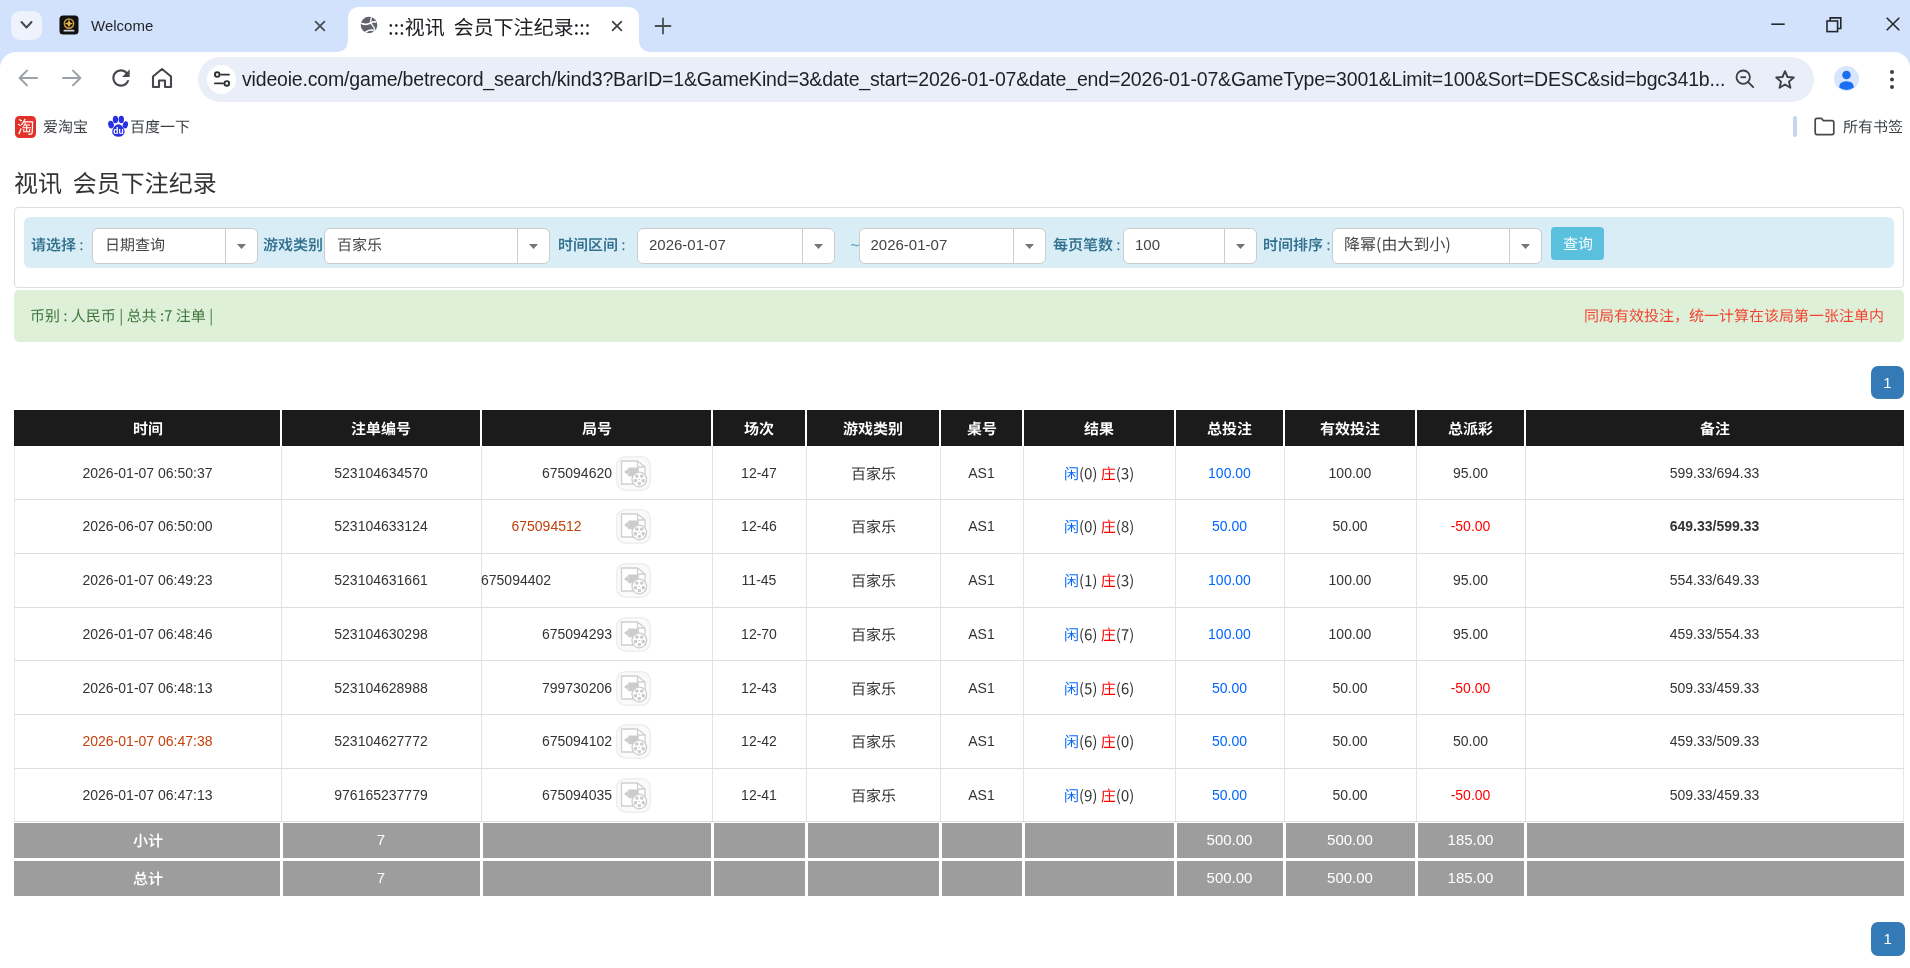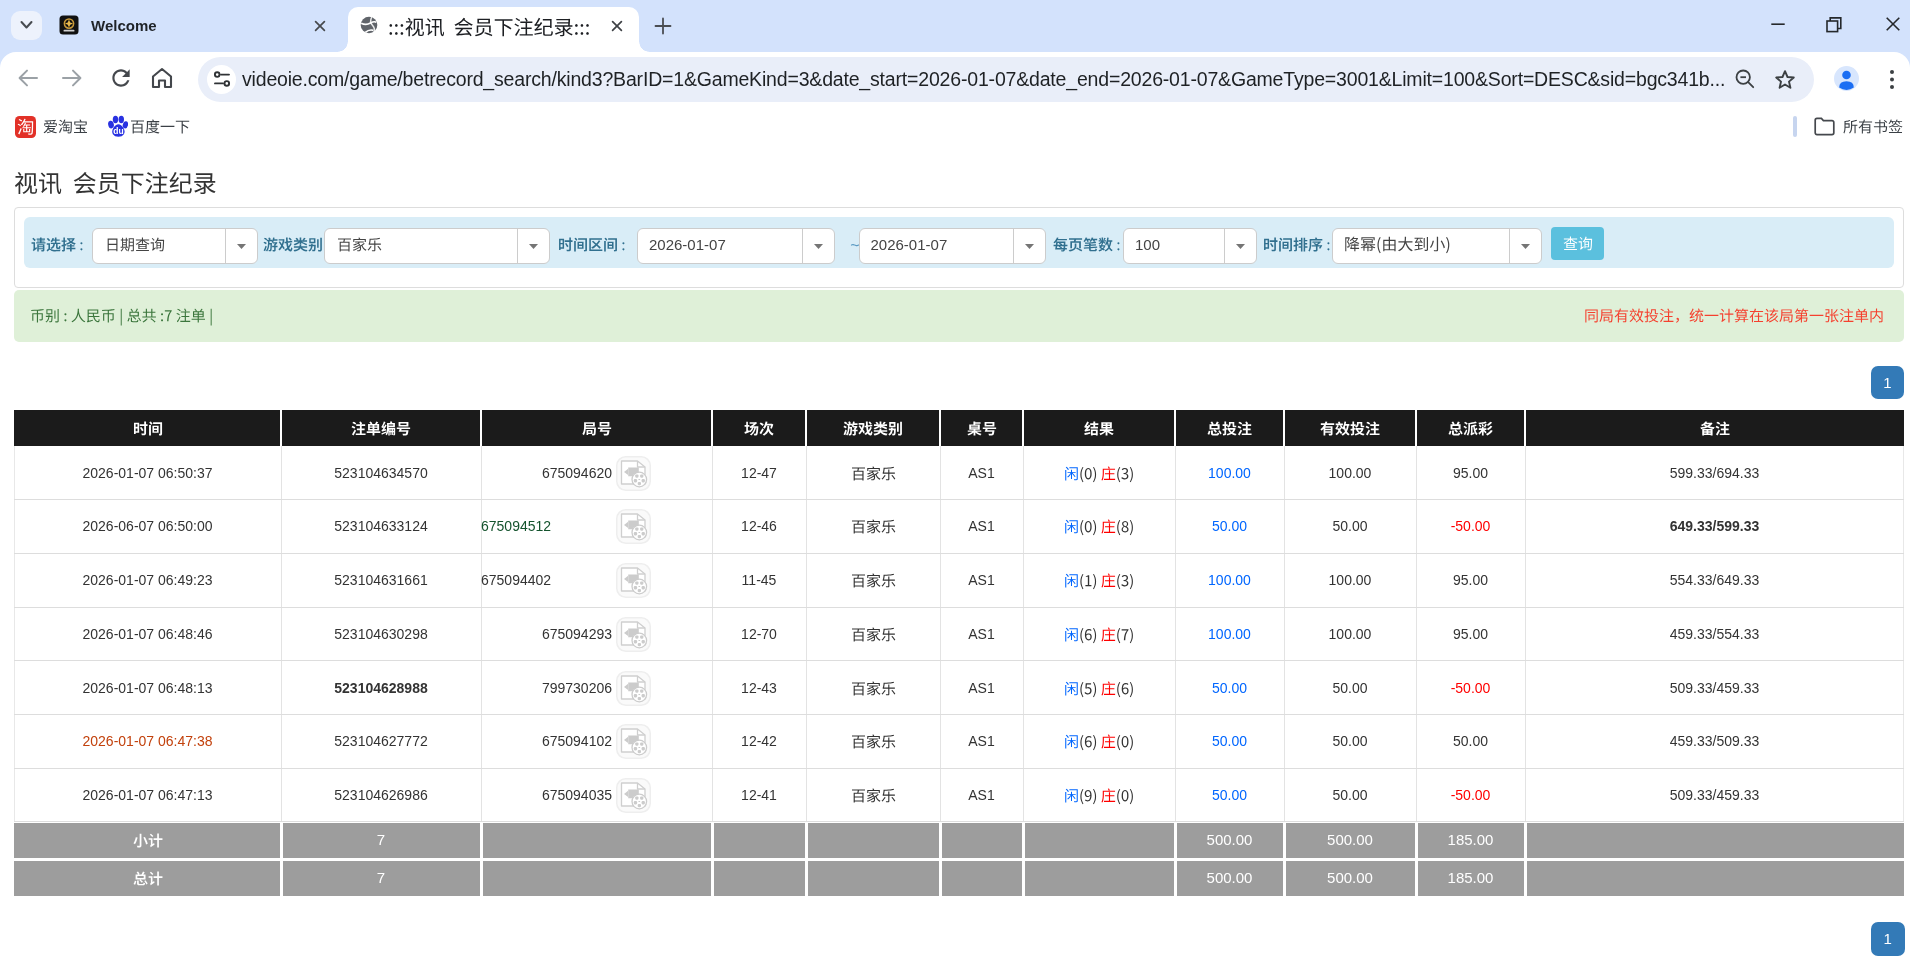--- a/index.html
+++ b/index.html
@@ -9,21 +9,21 @@
 <div class="a" style="left:11px;top:11px;width:31px;height:29px;border-radius:9px;background:#edf2fc"></div>
 <svg class="a" style="left:20px;top:20px" width="13" height="10" viewBox="0 0 13 10">
     <path d="M1.5 2 L6.5 7.5 L11.5 2" stroke="#474b50" stroke-width="2" fill="none" stroke-linecap="round" stroke-linejoin="round"></path>
   </svg>
 <svg class="a" style="left:59px;top:15px" width="20" height="20" viewBox="0 0 20 20">
 <rect x="0.5" y="0.5" width="19" height="19" rx="3.5" fill="#111"></rect>
 <circle cx="10" cy="8.6" r="4.6" fill="none" stroke="#c99a3a" stroke-width="1.6"></circle>
 <path d="M10 4.6 L11.2 7.4 L14 8.6 L11.2 9.8 L10 12.6 L8.8 9.8 L6 8.6 L8.8 7.4 Z" fill="#e8b84b"></path>
 <rect x="4.5" y="14.8" width="11" height="1.8" rx="0.9" fill="#cfcfcf"></rect>
 </svg>
-<div style="position:absolute;left:91px;top:17.5px;width:80px;height:16px;line-height:16px;font-size:15px;color:#1f2328;text-align:left;font-weight:700;white-space:nowrap">Welcome</div>
+<div style="position:absolute;left:91px;top:17.5px;width:80px;height:16px;line-height:16px;font-size:15px;color:#1f2328;text-align:left;font-weight:400;white-space:nowrap">Welcome</div>
 <svg class="a" style="left:313px;top:18.5px" width="14" height="14" viewBox="0 0 14 14">
     <path d="M2.6 2.6 L11.4 11.4 M11.4 2.6 L2.6 11.4" stroke="#46494d" stroke-width="1.7" stroke-linecap="round"></path>
   </svg>
 <div class="a" style="left:348px;top:7px;width:290.5px;height:45px;background:#fff;border-radius:10px 10px 0 0"></div>
 <div class="a" style="left:338px;top:42px;width:10px;height:10px;background:radial-gradient(circle at 0 0, rgba(0,0,0,0) 9.4px, #fff 9.9px)"></div>
 <div class="a" style="left:638.5px;top:42px;width:10px;height:10px;background:radial-gradient(circle at 100% 0, rgba(0,0,0,0) 9.4px, #fff 9.9px)"></div>
 <svg class="a" style="left:360px;top:16px" width="18" height="18" viewBox="0 0 18 18">
 <circle cx="9" cy="9" r="8.3" fill="#60646a"></circle>
 <path d="M1.2 7.2 Q6 9.6 10.5 7.0 Q14.5 4.8 16.4 6.4" stroke="#fff" stroke-width="1.7" fill="none"></path>
 <path d="M5.4 16.3 Q8.8 13.2 13.4 14.3" stroke="#fff" stroke-width="1.7" fill="none"></path>
@@ -274,21 +274,21 @@
     <path fill="#ff0000" d="M2733 -394H3359V-322H2733ZM2665 -23H3410V49H2665ZM2996 -602H3072V19H2996ZM2617 -705H3404V-635H2617ZM2584 -705H2659V-443Q2659 -385 2655 -316Q2652 -247 2642 -176Q2632 -105 2613 -37Q2594 31 2562 89Q2556 83 2543 76Q2531 70 2518 63Q2505 57 2495 54Q2526 -1 2543 -65Q2561 -128 2570 -195Q2579 -262 2581 -325Q2584 -389 2584 -443ZM2925 -826 2999 -847Q3016 -818 3034 -783Q3052 -748 3061 -723L2984 -699Q2976 -725 2959 -761Q2942 -797 2925 -826Z"></path>
     <path fill="#333" d="M3695 196Q3626 84 3587 -40Q3548 -163 3548 -311Q3548 -458 3587 -582Q3626 -706 3695 -818L3751 -792Q3687 -685 3655 -562Q3623 -438 3623 -311Q3623 -183 3655 -60Q3687 64 3751 171Z M4057 13Q4000 13 3956 -1Q3913 -15 3880 -38Q3847 -61 3823 -88L3870 -147Q3902 -114 3946 -89Q3989 -63 4051 -63Q4095 -63 4129 -79Q4162 -96 4181 -127Q4200 -157 4200 -199Q4200 -243 4178 -276Q4157 -309 4107 -328Q4057 -346 3972 -346V-416Q4048 -416 4092 -435Q4136 -453 4156 -485Q4175 -517 4175 -556Q4175 -609 4142 -641Q4109 -672 4051 -672Q4007 -672 3969 -652Q3930 -632 3899 -601L3850 -659Q3892 -697 3942 -722Q3991 -746 4054 -746Q4116 -746 4164 -725Q4213 -703 4240 -662Q4268 -621 4268 -563Q4268 -496 4232 -452Q4196 -408 4138 -387V-382Q4181 -372 4216 -347Q4251 -322 4272 -284Q4293 -246 4293 -196Q4293 -131 4261 -84Q4229 -37 4176 -12Q4123 13 4057 13Z M4448 196 4392 171Q4456 64 4488 -60Q4520 -183 4520 -311Q4520 -438 4488 -562Q4456 -685 4392 -792L4448 -818Q4518 -706 4557 -582Q4596 -458 4596 -311Q4596 -163 4557 -40Q4518 84 4448 196Z"></path>
   </svg>
 <div style="position:absolute;left:1175px;top:455.665px;width:109px;height:35px;line-height:35px;font-size:14px;color:#0066ff;text-align:center;font-weight:400;white-space:nowrap">100.00</div>
 <div style="position:absolute;left:1284px;top:455.665px;width:132px;height:35px;line-height:35px;font-size:14px;color:#333;text-align:center;font-weight:400;white-space:nowrap">100.00</div>
 <div style="position:absolute;left:1416px;top:455.665px;width:109px;height:35px;line-height:35px;font-size:14px;color:#333;text-align:center;font-weight:400;white-space:nowrap">95.00</div>
 <div style="position:absolute;left:1525px;top:455.665px;width:379px;height:35px;line-height:35px;font-size:14px;color:#333;text-align:center;font-weight:400;white-space:nowrap">599.33/694.33</div>
 <div class="a" style="left:14px;top:552.8px;width:1890px;height:1px;background:#ddd"></div>
 <div style="position:absolute;left:14px;top:509.395px;width:267px;height:35px;line-height:35px;font-size:14px;color:#333;text-align:center;font-weight:400;white-space:nowrap">2026-06-07 06:50:00</div>
 <div style="position:absolute;left:281px;top:509.395px;width:200px;height:35px;line-height:35px;font-size:14px;color:#333;text-align:center;font-weight:400;white-space:nowrap">523104633124</div>
-<div style="position:absolute;left:481px;top:509.395px;width:131px;height:35px;line-height:35px;font-size:14px;color:#14532d;text-align:left;font-weight:400;white-space:nowrap">675094512</div>
+<div style="position:absolute;left:481px;top:509.395px;width:131px;height:35px;line-height:35px;font-size:14px;color:#c2410c;text-align:center;font-weight:400;white-space:nowrap">675094512</div>
 <svg class="a" style="left:616px;top:509.395px" width="35" height="35" viewBox="0 0 35 35">
 <rect x="0.75" y="0.75" width="33.5" height="33.5" rx="9" fill="#fafafa" stroke="#eeeeee" stroke-width="1.5"></rect>
 <path d="M5.5 5 H21.5 L29 11 V28 H5.5 Z" fill="#fff" stroke="#cfcfcf" stroke-width="1.3" stroke-linejoin="round"></path>
 <path d="M21.5 5 V11 H29" fill="none" stroke="#cfcfcf" stroke-width="1.3" stroke-linejoin="round"></path>
 <path d="M12.4 12.6 L8 15.9 L12.4 19.2 Z M12.2 11.5 H22.8 V20.3 H12.2 Z" fill="#ccc"></path>
 <circle cx="23.3" cy="23.5" r="7.3" fill="#fff" stroke="#ccc" stroke-width="1.3"></circle>
 <rect x="22.4" y="22.9" width="1.8" height="1.2" rx="0.5" fill="#ccc"></rect>
 <rect x="19.2" y="18.4" width="3.3" height="3.3" rx="1.1" fill="#ccc"></rect>
 <rect x="24.1" y="18.4" width="3.3" height="3.3" rx="1.1" fill="#ccc"></rect>
 <rect x="25.6" y="23.1" width="3.3" height="3.3" rx="1.1" fill="#ccc"></rect>
@@ -369,21 +369,21 @@
     <path fill="#333" d="M1239 196Q1170 84 1131 -40Q1092 -163 1092 -311Q1092 -458 1131 -582Q1170 -706 1239 -818L1295 -792Q1231 -685 1199 -562Q1168 -438 1168 -311Q1168 -183 1199 -60Q1231 64 1295 171Z M1640 13Q1587 13 1542 -9Q1498 -32 1464 -78Q1431 -123 1413 -191Q1394 -259 1394 -350Q1394 -457 1416 -533Q1438 -609 1476 -656Q1515 -703 1563 -725Q1612 -746 1665 -746Q1723 -746 1765 -725Q1807 -704 1837 -671L1786 -615Q1765 -641 1734 -656Q1703 -671 1669 -671Q1618 -671 1575 -641Q1532 -610 1506 -540Q1480 -470 1480 -350Q1480 -256 1499 -191Q1517 -126 1553 -92Q1588 -59 1639 -59Q1675 -59 1703 -80Q1731 -101 1747 -138Q1764 -176 1764 -225Q1764 -275 1749 -311Q1734 -348 1705 -367Q1676 -387 1632 -387Q1596 -387 1555 -365Q1514 -342 1477 -287L1474 -359Q1497 -389 1525 -411Q1554 -432 1585 -444Q1617 -455 1646 -455Q1708 -455 1754 -430Q1800 -404 1825 -353Q1850 -302 1850 -225Q1850 -154 1821 -100Q1792 -47 1745 -17Q1697 13 1640 13Z M1993 196 1936 171Q2001 64 2032 -60Q2064 -183 2064 -311Q2064 -438 2032 -562Q2001 -685 1936 -792L1993 -818Q2062 -706 2101 -582Q2140 -458 2140 -311Q2140 -163 2101 -40Q2062 84 1993 196Z"></path>
     <path fill="#ff0000" d="M2733 -394H3359V-322H2733ZM2665 -23H3410V49H2665ZM2996 -602H3072V19H2996ZM2617 -705H3404V-635H2617ZM2584 -705H2659V-443Q2659 -385 2655 -316Q2652 -247 2642 -176Q2632 -105 2613 -37Q2594 31 2562 89Q2556 83 2543 76Q2531 70 2518 63Q2505 57 2495 54Q2526 -1 2543 -65Q2561 -128 2570 -195Q2579 -262 2581 -325Q2584 -389 2584 -443ZM2925 -826 2999 -847Q3016 -818 3034 -783Q3052 -748 3061 -723L2984 -699Q2976 -725 2959 -761Q2942 -797 2925 -826Z"></path>
     <path fill="#333" d="M3695 196Q3626 84 3587 -40Q3548 -163 3548 -311Q3548 -458 3587 -582Q3626 -706 3695 -818L3751 -792Q3687 -685 3655 -562Q3623 -438 3623 -311Q3623 -183 3655 -60Q3687 64 3751 171Z M3992 0Q3997 -104 4010 -192Q4022 -279 4046 -357Q4070 -434 4107 -507Q4145 -580 4199 -655H3843V-733H4302V-678Q4238 -595 4197 -519Q4157 -443 4134 -364Q4112 -285 4101 -196Q4091 -108 4087 0Z M4448 196 4392 171Q4456 64 4488 -60Q4520 -183 4520 -311Q4520 -438 4488 -562Q4456 -685 4392 -792L4448 -818Q4518 -706 4557 -582Q4596 -458 4596 -311Q4596 -163 4557 -40Q4518 84 4448 196Z"></path>
   </svg>
 <div style="position:absolute;left:1175px;top:616.855px;width:109px;height:35px;line-height:35px;font-size:14px;color:#0066ff;text-align:center;font-weight:400;white-space:nowrap">100.00</div>
 <div style="position:absolute;left:1284px;top:616.855px;width:132px;height:35px;line-height:35px;font-size:14px;color:#333;text-align:center;font-weight:400;white-space:nowrap">100.00</div>
 <div style="position:absolute;left:1416px;top:616.855px;width:109px;height:35px;line-height:35px;font-size:14px;color:#333;text-align:center;font-weight:400;white-space:nowrap">95.00</div>
 <div style="position:absolute;left:1525px;top:616.855px;width:379px;height:35px;line-height:35px;font-size:14px;color:#333;text-align:center;font-weight:400;white-space:nowrap">459.33/554.33</div>
 <div class="a" style="left:14px;top:714.0px;width:1890px;height:1px;background:#ddd"></div>
 <div style="position:absolute;left:14px;top:670.585px;width:267px;height:35px;line-height:35px;font-size:14px;color:#333;text-align:center;font-weight:400;white-space:nowrap">2026-01-07 06:48:13</div>
-<div style="position:absolute;left:281px;top:670.585px;width:200px;height:35px;line-height:35px;font-size:14px;color:#333;text-align:center;font-weight:700;white-space:nowrap">523104628988</div>
+<div style="position:absolute;left:281px;top:670.585px;width:200px;height:35px;line-height:35px;font-size:14px;color:#333;text-align:center;font-weight:400;white-space:nowrap">523104628988</div>
 <div style="position:absolute;left:481px;top:670.585px;width:131px;height:35px;line-height:35px;font-size:14px;color:#333;text-align:right;font-weight:400;white-space:nowrap">799730206</div>
 <svg class="a" style="left:616px;top:670.585px" width="35" height="35" viewBox="0 0 35 35">
 <rect x="0.75" y="0.75" width="33.5" height="33.5" rx="9" fill="#fafafa" stroke="#eeeeee" stroke-width="1.5"></rect>
 <path d="M5.5 5 H21.5 L29 11 V28 H5.5 Z" fill="#fff" stroke="#cfcfcf" stroke-width="1.3" stroke-linejoin="round"></path>
 <path d="M21.5 5 V11 H29" fill="none" stroke="#cfcfcf" stroke-width="1.3" stroke-linejoin="round"></path>
 <path d="M12.4 12.6 L8 15.9 L12.4 19.2 Z M12.2 11.5 H22.8 V20.3 H12.2 Z" fill="#ccc"></path>
 <circle cx="23.3" cy="23.5" r="7.3" fill="#fff" stroke="#ccc" stroke-width="1.3"></circle>
 <rect x="22.4" y="22.9" width="1.8" height="1.2" rx="0.5" fill="#ccc"></rect>
 <rect x="19.2" y="18.4" width="3.3" height="3.3" rx="1.1" fill="#ccc"></rect>
 <rect x="24.1" y="18.4" width="3.3" height="3.3" rx="1.1" fill="#ccc"></rect>
@@ -433,21 +433,21 @@
     <path fill="#333" d="M1239 196Q1170 84 1131 -40Q1092 -163 1092 -311Q1092 -458 1131 -582Q1170 -706 1239 -818L1295 -792Q1231 -685 1199 -562Q1168 -438 1168 -311Q1168 -183 1199 -60Q1231 64 1295 171Z M1640 13Q1587 13 1542 -9Q1498 -32 1464 -78Q1431 -123 1413 -191Q1394 -259 1394 -350Q1394 -457 1416 -533Q1438 -609 1476 -656Q1515 -703 1563 -725Q1612 -746 1665 -746Q1723 -746 1765 -725Q1807 -704 1837 -671L1786 -615Q1765 -641 1734 -656Q1703 -671 1669 -671Q1618 -671 1575 -641Q1532 -610 1506 -540Q1480 -470 1480 -350Q1480 -256 1499 -191Q1517 -126 1553 -92Q1588 -59 1639 -59Q1675 -59 1703 -80Q1731 -101 1747 -138Q1764 -176 1764 -225Q1764 -275 1749 -311Q1734 -348 1705 -367Q1676 -387 1632 -387Q1596 -387 1555 -365Q1514 -342 1477 -287L1474 -359Q1497 -389 1525 -411Q1554 -432 1585 -444Q1617 -455 1646 -455Q1708 -455 1754 -430Q1800 -404 1825 -353Q1850 -302 1850 -225Q1850 -154 1821 -100Q1792 -47 1745 -17Q1697 13 1640 13Z M1993 196 1936 171Q2001 64 2032 -60Q2064 -183 2064 -311Q2064 -438 2032 -562Q2001 -685 1936 -792L1993 -818Q2062 -706 2101 -582Q2140 -458 2140 -311Q2140 -163 2101 -40Q2062 84 1993 196Z"></path>
     <path fill="#ff0000" d="M2733 -394H3359V-322H2733ZM2665 -23H3410V49H2665ZM2996 -602H3072V19H2996ZM2617 -705H3404V-635H2617ZM2584 -705H2659V-443Q2659 -385 2655 -316Q2652 -247 2642 -176Q2632 -105 2613 -37Q2594 31 2562 89Q2556 83 2543 76Q2531 70 2518 63Q2505 57 2495 54Q2526 -1 2543 -65Q2561 -128 2570 -195Q2579 -262 2581 -325Q2584 -389 2584 -443ZM2925 -826 2999 -847Q3016 -818 3034 -783Q3052 -748 3061 -723L2984 -699Q2976 -725 2959 -761Q2942 -797 2925 -826Z"></path>
     <path fill="#333" d="M3695 196Q3626 84 3587 -40Q3548 -163 3548 -311Q3548 -458 3587 -582Q3626 -706 3695 -818L3751 -792Q3687 -685 3655 -562Q3623 -438 3623 -311Q3623 -183 3655 -60Q3687 64 3751 171Z M4072 13Q4003 13 3951 -29Q3900 -71 3872 -156Q3844 -241 3844 -369Q3844 -497 3872 -580Q3900 -664 3951 -705Q4003 -746 4072 -746Q4142 -746 4193 -705Q4244 -663 4272 -580Q4300 -497 4300 -369Q4300 -241 4272 -156Q4244 -71 4193 -29Q4142 13 4072 13ZM4072 -61Q4114 -61 4145 -93Q4177 -125 4194 -194Q4212 -262 4212 -369Q4212 -476 4194 -544Q4177 -611 4145 -642Q4114 -674 4072 -674Q4031 -674 3999 -642Q3967 -611 3950 -544Q3932 -476 3932 -369Q3932 -262 3950 -194Q3967 -125 3999 -93Q4031 -61 4072 -61Z M4448 196 4392 171Q4456 64 4488 -60Q4520 -183 4520 -311Q4520 -438 4488 -562Q4456 -685 4392 -792L4448 -818Q4518 -706 4557 -582Q4596 -458 4596 -311Q4596 -163 4557 -40Q4518 84 4448 196Z"></path>
   </svg>
 <div style="position:absolute;left:1175px;top:724.315px;width:109px;height:35px;line-height:35px;font-size:14px;color:#0066ff;text-align:center;font-weight:400;white-space:nowrap">50.00</div>
 <div style="position:absolute;left:1284px;top:724.315px;width:132px;height:35px;line-height:35px;font-size:14px;color:#333;text-align:center;font-weight:400;white-space:nowrap">50.00</div>
 <div style="position:absolute;left:1416px;top:724.315px;width:109px;height:35px;line-height:35px;font-size:14px;color:#333;text-align:center;font-weight:400;white-space:nowrap">50.00</div>
 <div style="position:absolute;left:1525px;top:724.315px;width:379px;height:35px;line-height:35px;font-size:14px;color:#333;text-align:center;font-weight:400;white-space:nowrap">459.33/509.33</div>
 <div class="a" style="left:14px;top:821.4px;width:1890px;height:1px;background:#ddd"></div>
 <div style="position:absolute;left:14px;top:778.0450000000001px;width:267px;height:35px;line-height:35px;font-size:14px;color:#333;text-align:center;font-weight:400;white-space:nowrap">2026-01-07 06:47:13</div>
-<div style="position:absolute;left:281px;top:778.0450000000001px;width:200px;height:35px;line-height:35px;font-size:14px;color:#333;text-align:center;font-weight:400;white-space:nowrap">523104626986</div>
+<div style="position:absolute;left:281px;top:778.0450000000001px;width:200px;height:35px;line-height:35px;font-size:14px;color:#333;text-align:center;font-weight:400;white-space:nowrap">976165237779</div>
 <div style="position:absolute;left:481px;top:778.0450000000001px;width:131px;height:35px;line-height:35px;font-size:14px;color:#333;text-align:right;font-weight:400;white-space:nowrap">675094035</div>
 <svg class="a" style="left:616px;top:778.0450000000001px" width="35" height="35" viewBox="0 0 35 35">
 <rect x="0.75" y="0.75" width="33.5" height="33.5" rx="9" fill="#fafafa" stroke="#eeeeee" stroke-width="1.5"></rect>
 <path d="M5.5 5 H21.5 L29 11 V28 H5.5 Z" fill="#fff" stroke="#cfcfcf" stroke-width="1.3" stroke-linejoin="round"></path>
 <path d="M21.5 5 V11 H29" fill="none" stroke="#cfcfcf" stroke-width="1.3" stroke-linejoin="round"></path>
 <path d="M12.4 12.6 L8 15.9 L12.4 19.2 Z M12.2 11.5 H22.8 V20.3 H12.2 Z" fill="#ccc"></path>
 <circle cx="23.3" cy="23.5" r="7.3" fill="#fff" stroke="#ccc" stroke-width="1.3"></circle>
 <rect x="22.4" y="22.9" width="1.8" height="1.2" rx="0.5" fill="#ccc"></rect>
 <rect x="19.2" y="18.4" width="3.3" height="3.3" rx="1.1" fill="#ccc"></rect>
 <rect x="24.1" y="18.4" width="3.3" height="3.3" rx="1.1" fill="#ccc"></rect>

